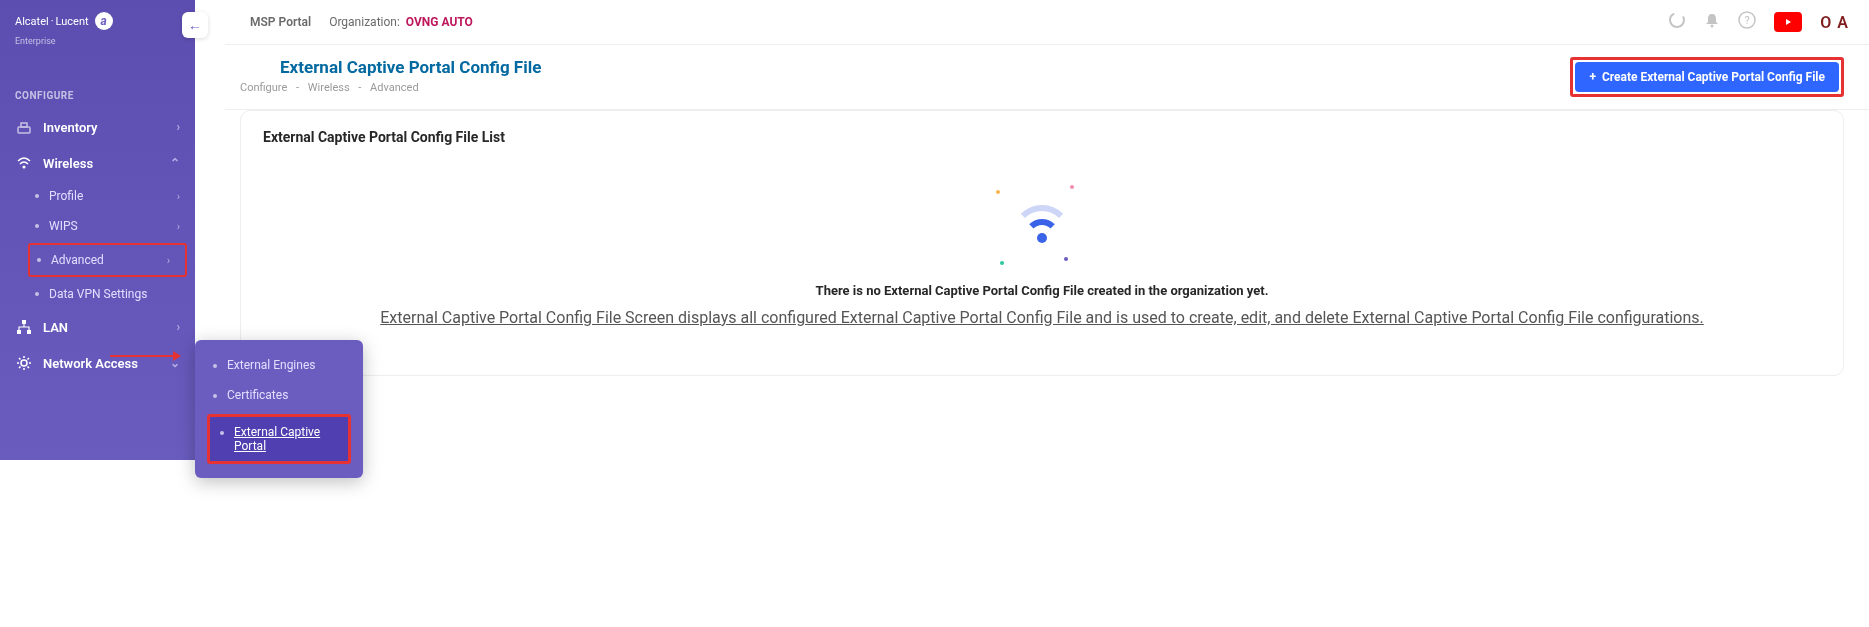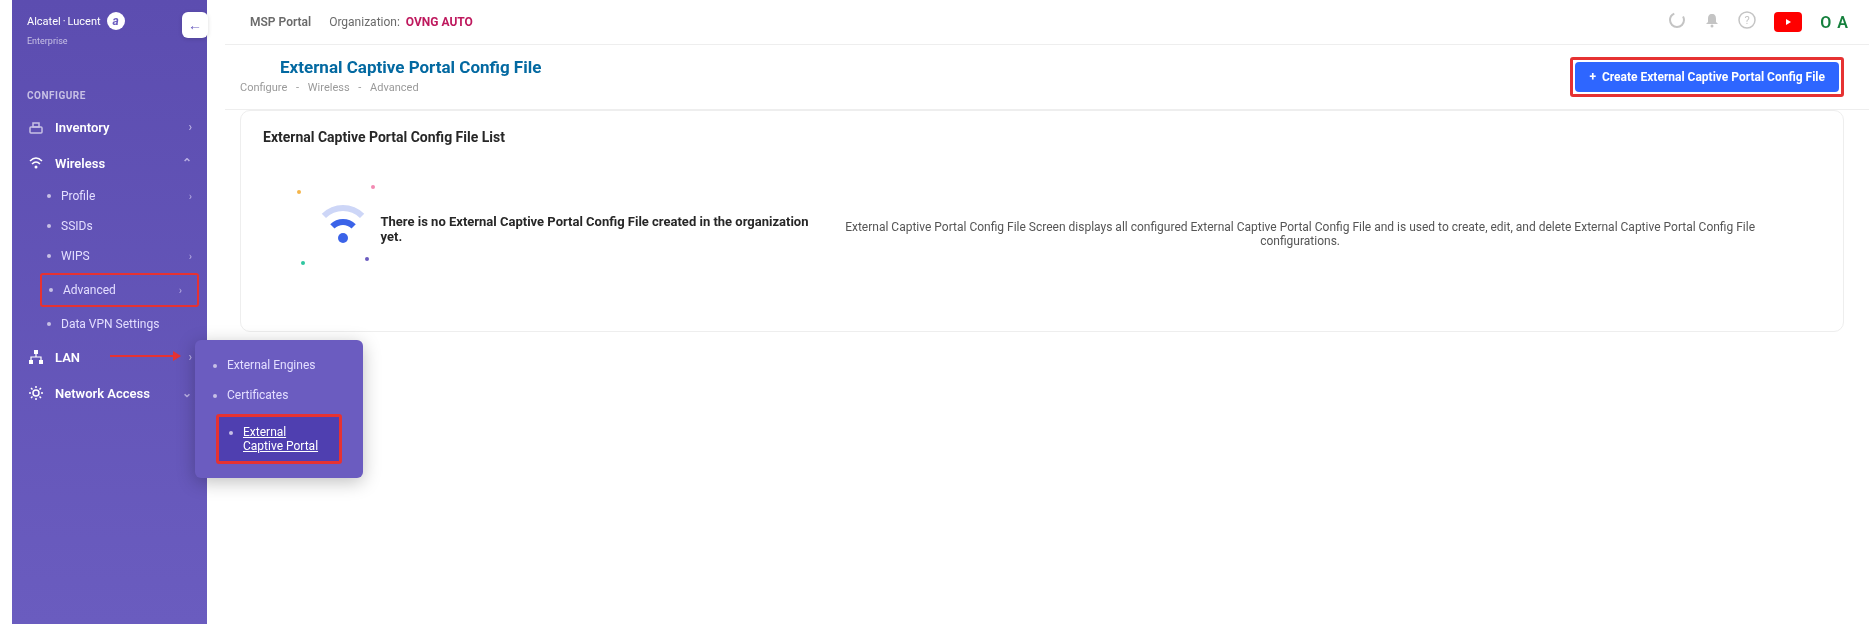--- a/index.html
+++ b/index.html
@@ -1,18 +1,18 @@
 <!DOCTYPE html>
 <html><head>
 <meta charset="utf-8">
 <style>
 * { margin: 0; padding: 0; box-sizing: border-box; font-family: -apple-system, BlinkMacSystemFont, "Segoe UI", Roboto, Helvetica, Arial, sans-serif; }
 body { width: 1869px; height: 627px; overflow: hidden; background: #fff; position: relative; }
 
-.sidebar { position: absolute; left: 12px; top: 0; width: 195px; height: 624px; background: linear-gradient(180deg, #5c4db0 0%, #6a5cbf 100%); color: #fff; }
+.sidebar { position: absolute; left: 0; top: 0; width: 195px; height: 460px; background: linear-gradient(180deg, #5c4db0 0%, #6a5cbf 100%); color: #fff; }
 .logo-area { padding: 12px 15px 10px 15px; display: flex; align-items: center; font-size: 11px; }
 .logo-text { color: #fff; font-weight: 400; letter-spacing: 0; }
 .logo-dot { margin: 0 2px; }
 .logo-circle { width: 18px; height: 18px; border-radius: 50%; background: #fff; margin-left: 6px; display:flex; align-items:center; justify-content:center; color:#6a5cbf; font-style:italic; font-weight:bold; font-size:12px; }
 .logo-sub { color: #c7c0e5; font-size: 9px; padding-left: 15px; margin-top:-4px; }
 
 .collapse-btn { position: absolute; left: 195px; top: 12px; transform: translateX(-50%); width: 26px; height: 26px; background: #fff; border-radius: 6px; box-shadow: 0 1px 4px rgba(0,0,0,.15); display:flex; align-items:center; justify-content:center; color:#6a5cbf; font-size:14px; cursor:pointer; z-index: 5; }
 
 .nav { margin-top: 30px; }
 .nav-item { display: flex; align-items: center; padding: 10px 15px; font-size: 13px; font-weight: 600; color: #fff; cursor: pointer; position: relative; }
@@ -29,55 +29,55 @@
 .highlight-nav-wrap .sub-item { padding-left: 7px; }
 
 .red-arrow { position: absolute; left: 110px; top: 355px; width: 70px; height: 2px; background: #e63232; z-index: 6; }
 .red-arrow::after { content:""; position:absolute; right:-1px; top:-4px; border-left: 8px solid #e63232; border-top: 5px solid transparent; border-bottom: 5px solid transparent; }
 
 .flyout { position: absolute; left: 195px; top: 340px; width: 168px; background: #6b5cc0; border-radius: 6px; box-shadow: 0 4px 18px rgba(0,0,0,.25); padding: 10px 0; z-index: 7; }
 .fly-item { display:flex; align-items:flex-start; padding: 8px 18px; font-size: 12px; color: #e3deff; cursor:pointer; }
 .fly-item .bullet { width:4px; height:4px; background:#c7c0e5; border-radius:50%; margin-right:10px; margin-top:6px; flex-shrink:0; }
 .fly-item.selected { background: #4f3fb0; }
 .fly-item.selected span.label { text-decoration: underline; color:#fff; }
-.fly-highlight { border: 3px solid #e63232; margin: 4px 21px; border-radius: 3px; text-decoration: underline; }
+.fly-highlight { border: 3px solid #e63232; margin: 4px 12px; border-radius: 3px; text-decoration: underline; }
 .fly-highlight .fly-item { padding-left: 10px; }
 
 .topbar { position:absolute; left: 225px; top: 0; right: 0; height: 45px; display:flex; align-items:center; padding: 0 20px 0 25px; border-bottom: 1px solid #eee; background:#fff; }
 .portal-name { font-size: 12px; color: #6a6a6a; font-weight: 600; margin-right: 18px; }
 .org-label { font-size: 12px; color: #6a6a6a; margin-right: 6px; }
 .org-name { font-size: 12px; color: #be185d; font-weight: 700; }
 .topbar-right { margin-left: auto; display:flex; align-items:center; gap: 18px; }
 .top-icon { color: #b8b8b8; cursor:pointer; }
 .yt-box { width: 28px; height: 20px; background: #ff0000; border-radius: 4px; display:flex; align-items:center; justify-content:center; color:#fff; font-size:10px; cursor:pointer; }
-.oa { color: #15803d; font-weight: 600; font-size: 16px; letter-spacing: 1px; }
+.oa { color: #7f1d1d; font-weight: 600; font-size: 16px; letter-spacing: 1px; }
 
 .page-header { position:absolute; left: 225px; top: 45px; right: 0; padding: 12px 25px 12px 15px; display:flex; align-items:flex-start; justify-content:space-between; border-bottom: 1px solid #eee; }
 .page-title { font-size: 17px; font-weight: 700; color: #0369a1; margin-left: 40px; }
 .breadcrumb { margin-top: 4px; font-size: 11px; color: #9a9a9a; }
 .breadcrumb span.sep { margin: 0 6px; }
 .btn-wrap { border: 3px solid #e63232; border-radius: 3px; padding: 2px; }
 .create-btn { background: #2e66ff; color:#fff; border:none; padding: 8px 14px; font-size: 12px; font-weight: 700; border-radius: 4px; cursor:pointer; display:flex; align-items:center; gap:6px; }
 
 .content { position:absolute; left: 225px; top: 100px; right: 10px; bottom: 0; padding: 10px 15px 0 15px; }
 .card { background:#fff; border: 1px solid #eee; border-radius: 10px; padding: 18px 22px; }
 .card-title { font-size: 14px; font-weight: 700; color: #272727; margin-bottom: 30px; }
-.empty-area { display:flex; flex-direction:row; align-items:center; padding: 10px 40px 30px 40px; }
+.empty-area { display:flex; flex-direction:column; align-items:center; padding: 10px 40px 30px 40px; }
 .wifi-illus { position:relative; width: 80px; height: 80px; margin-bottom: 18px; }
 .wifi-arc1, .wifi-arc2 { position:absolute; border: 6px solid transparent; border-top-color: #cdd6f7; border-radius: 50%; }
 .wifi-arc1 { width: 60px; height: 60px; left: 10px; top: 20px; }
 .wifi-arc2 { width: 36px; height: 36px; left: 22px; top: 34px; border-top-color: #3b63e8; }
 .wifi-dot { position:absolute; width: 10px; height: 10px; background:#3b63e8; border-radius:50%; left:35px; top:48px; }
 .confetti { position:absolute; width:4px; height:4px; border-radius:50%; }
 .c1 { background:#f5b54a; left:-6px; top:5px; }
 .c2 { background:#f28ab2; left:68px; top:0px; }
 .c3 { background:#6b5cc0; left:62px; top:72px; }
 .c4 { background:#2fc6a0; left:-2px; top:76px; }
 .empty-title { font-size: 13px; font-weight: 700; color: #272727; margin-bottom: 10px; }
-.empty-desc { font-size: 12px; color: #555; text-align:center; }
+.empty-desc { font-size: 16px; color: #555; text-align:center;text-decoration:underline; }
 </style>
 </head>
 <body>
 
 <div class="sidebar">
   <div class="logo-area">
     <span class="logo-text">Alcatel</span>
     <span class="logo-dot">·</span>
     <span class="logo-text">Lucent</span>
     <span class="logo-circle">a</span>
@@ -109,24 +109,20 @@
       </span>
       <span>Wireless</span>
       <span class="chev">⌃</span>
     </div>
 
     <div class="sub-list">
       <div class="sub-item">
         <span class="bullet"></span>
           <span>Profile</span>
         <span class="chev-s">›</span>
-      </div>
-      <div class="sub-item">
-        <span class="bullet"></span>
-          <span>SSIDs</span>
       </div>
       <div class="sub-item">
         <span class="bullet"></span>
           <span>WIPS</span>
         <span class="chev-s">›</span>
       </div>
       <div class="highlight-nav-wrap highlight-box">
         <div class="sub-item">
           <span class="bullet"></span>
             <span>Advanced</span>

